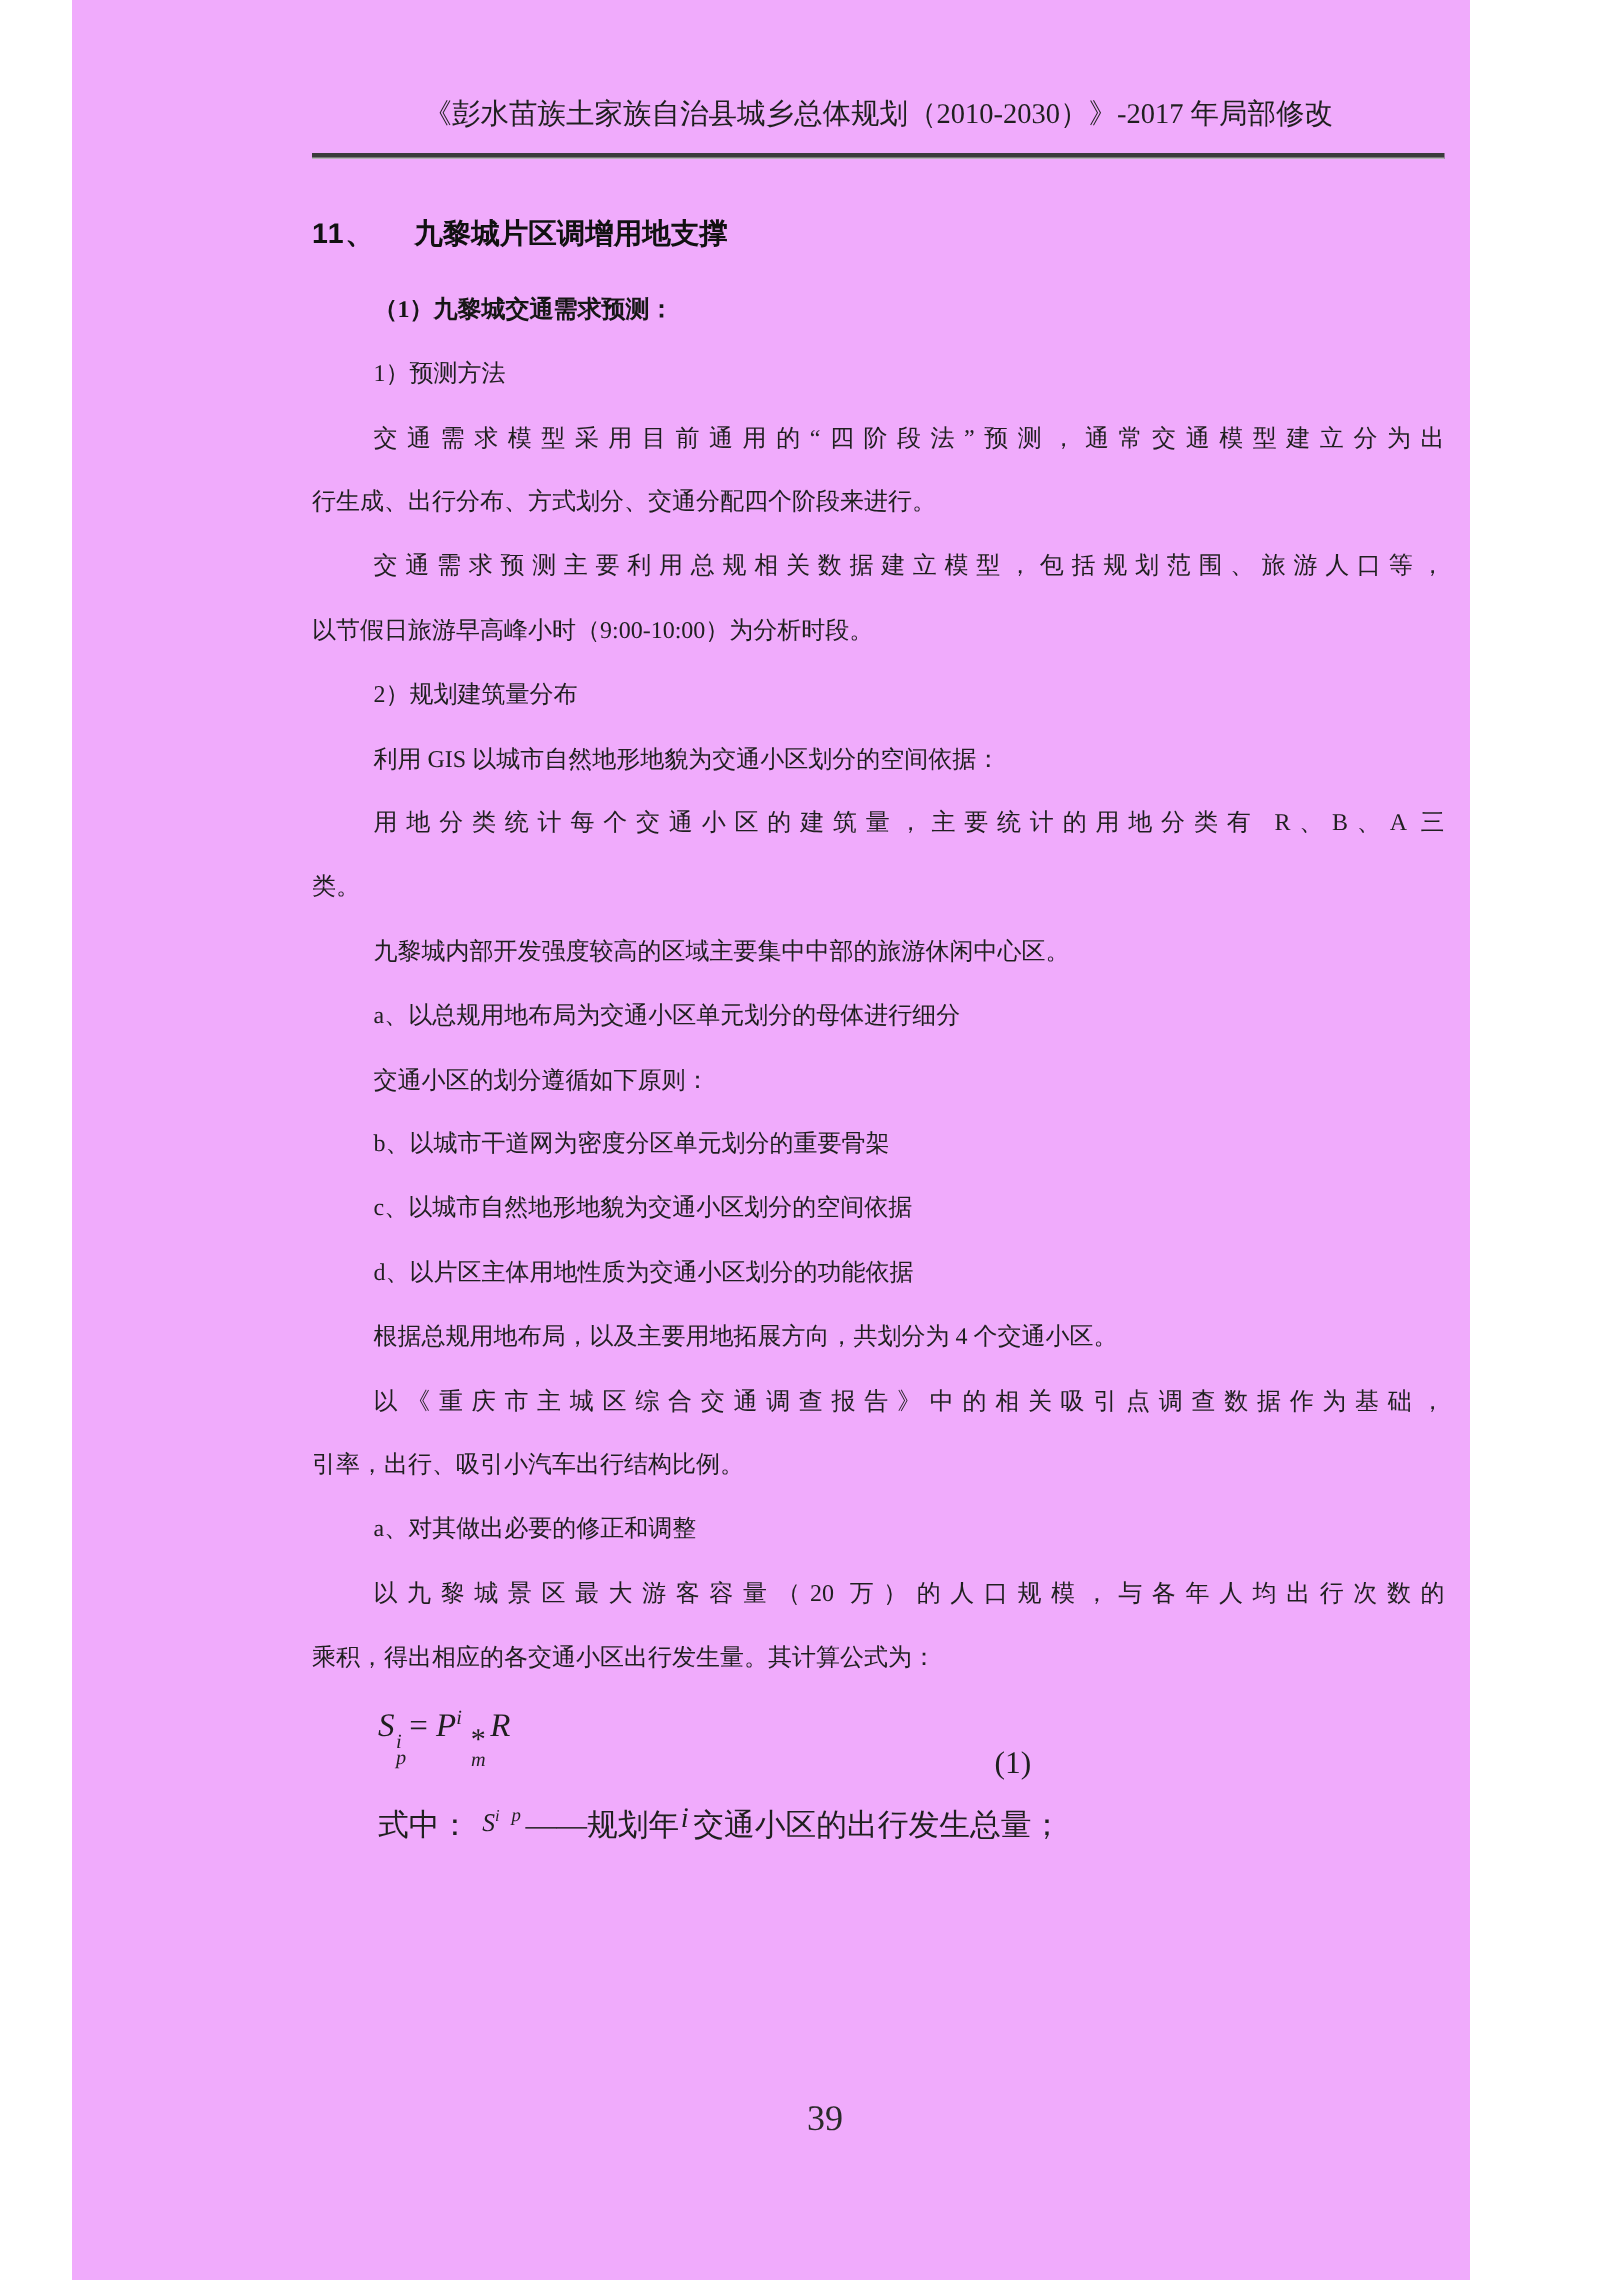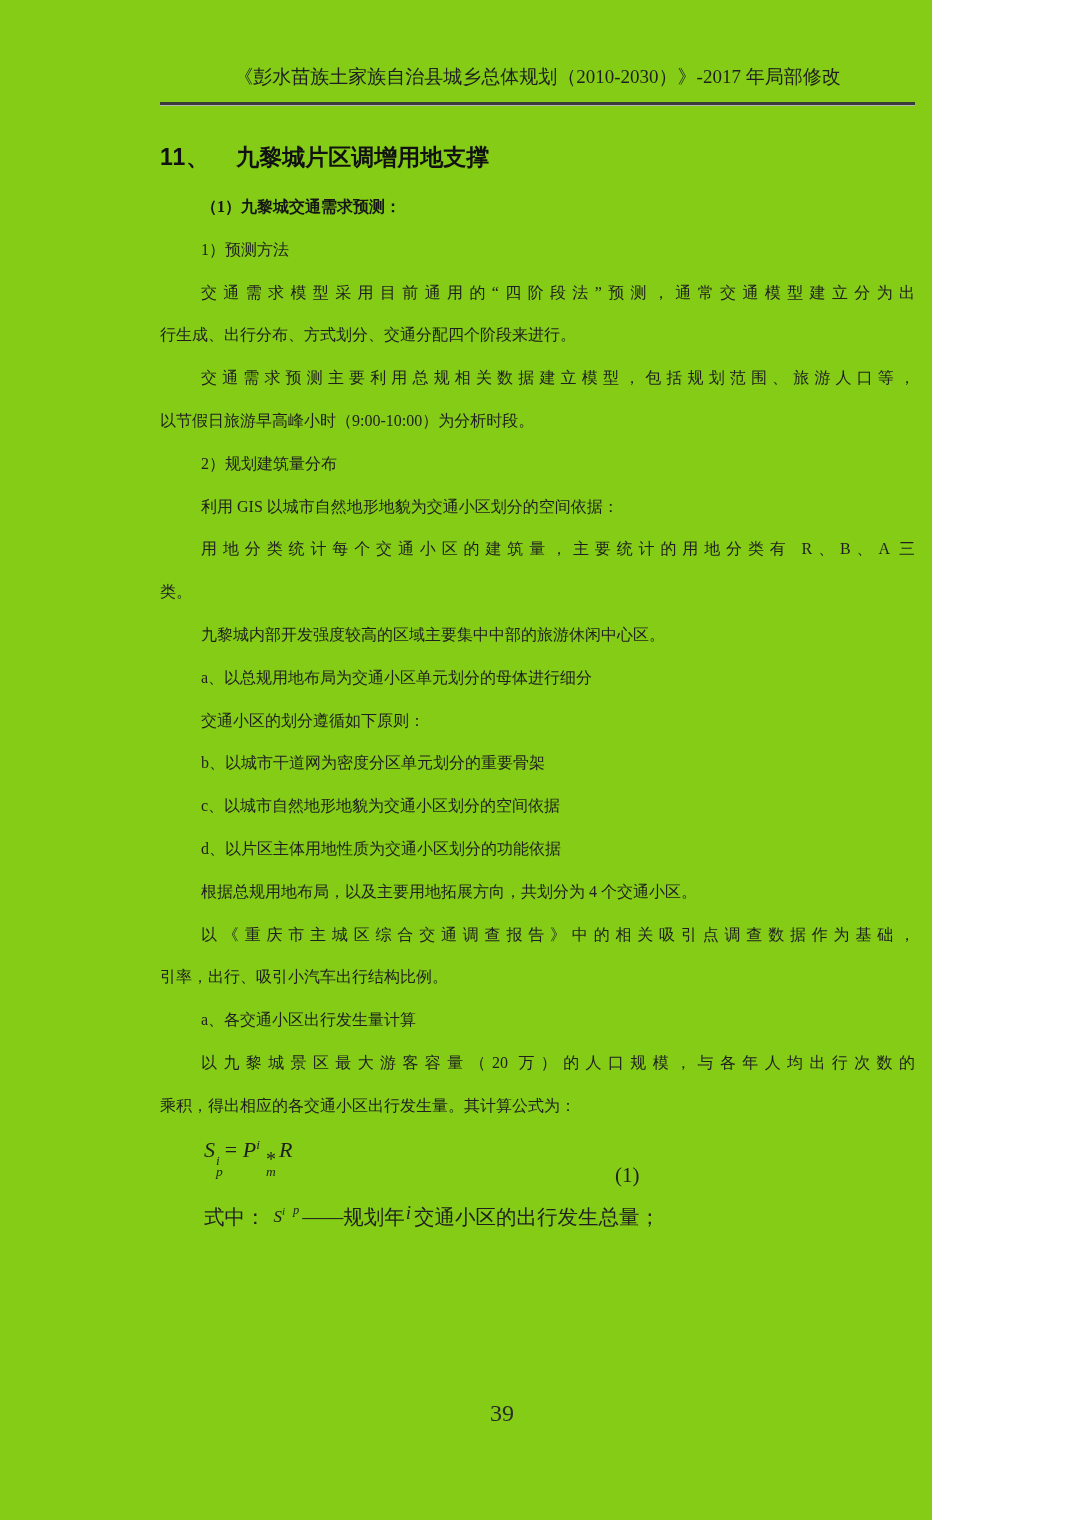--- a/index.html
+++ b/index.html
@@ -1,43 +1,44 @@
 <!DOCTYPE html>
 <html><head>
 <meta charset="utf-8">
 <style>
   html,body { margin:0; padding:0; background:#ffffff; }
   .page {
     position:relative;
     width:932px; height:1520px;
-    background:#84cc16;
+    background:#f0abfc;
     color:#1f1f1f;
     font-family:"Liberation Serif","DejaVu Serif",serif;
     overflow:hidden;
+    margin-left:48px;
   }
   .content { width:755px; margin-left:160px; }
   .doc-header {
     padding-top:64px;
     text-align:center;
     font-size:19px;
     line-height:26px;
     color:#1f1f1f;
     white-space:nowrap;
   }
   .header-rule {
     margin-top:12px;
     height:3px;
     background:#3b3b3b;
     border-bottom:1px solid #b5b5b5;
   }
   .doc-title {
     margin-top:31px;
     font-family:"Liberation Sans","DejaVu Sans",sans-serif;
     font-weight:bold;
-    font-size:23px;
+    font-size:19px;
     line-height:40px;
     color:#111;
     white-space:nowrap;
   }
   .doc-title .h-num { margin-right:26px; letter-spacing:1px; }
   .body-lines { margin-top:9px; }
   .line {
     font-size:16px;
     line-height:42.8px;
     height:42.8px;
@@ -136,21 +137,21 @@
       <div class="line">类。</div>
       <div class="line indent">九黎城内部开发强度较高的区域主要集中中部的旅游休闲中心区。</div>
       <div class="line indent">a、以总规用地布局为交通小区单元划分的母体进行细分</div>
       <div class="line indent">交通小区的划分遵循如下原则：</div>
       <div class="line indent">b、以城市干道网为密度分区单元划分的重要骨架</div>
       <div class="line indent">c、以城市自然地形地貌为交通小区划分的空间依据</div>
       <div class="line indent">d、以片区主体用地性质为交通小区划分的功能依据</div>
       <div class="line indent">根据总规用地布局，以及主要用地拓展方向，共划分为 4 个交通小区。</div>
       <div class="line indent full">以《重庆市主城区综合交通调查报告》中的相关吸引点调查数据作为基础，</div>
       <div class="line">引率，出行、吸引小汽车出行结构比例。</div>
-      <div class="line indent">a、各交通小区出行发生量计算</div>
+      <div class="line indent">a、对其做出必要的修正和调整</div>
       <div class="line indent full">以九黎城景区最大游客容量（20 万）的人口规模，与各年人均出行次数的</div>
       <div class="line">乘积，得出相应的各交通小区出行发生量。其计算公式为：</div>
     </div>
 
     <div class="formula-row">
       <span class="fvar">S</span><span class="stack">
           <span>i</span>
           <span>p</span>
         </span><span>=</span>
       <span class="fvar">P</span><sup style="font-size:13.5px;font-style:italic;">i</sup><span class="star-stack">

